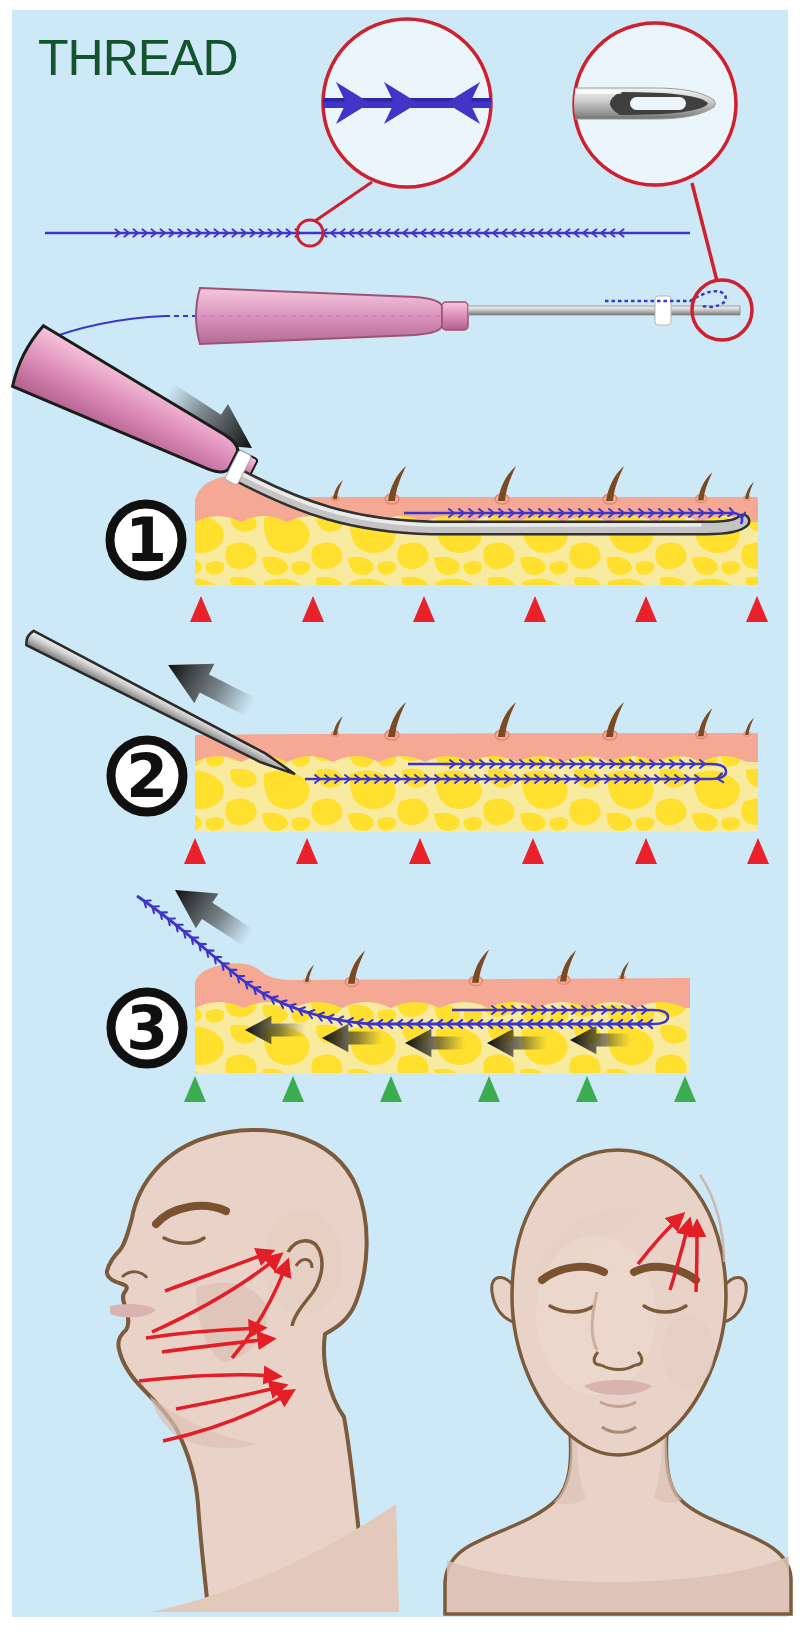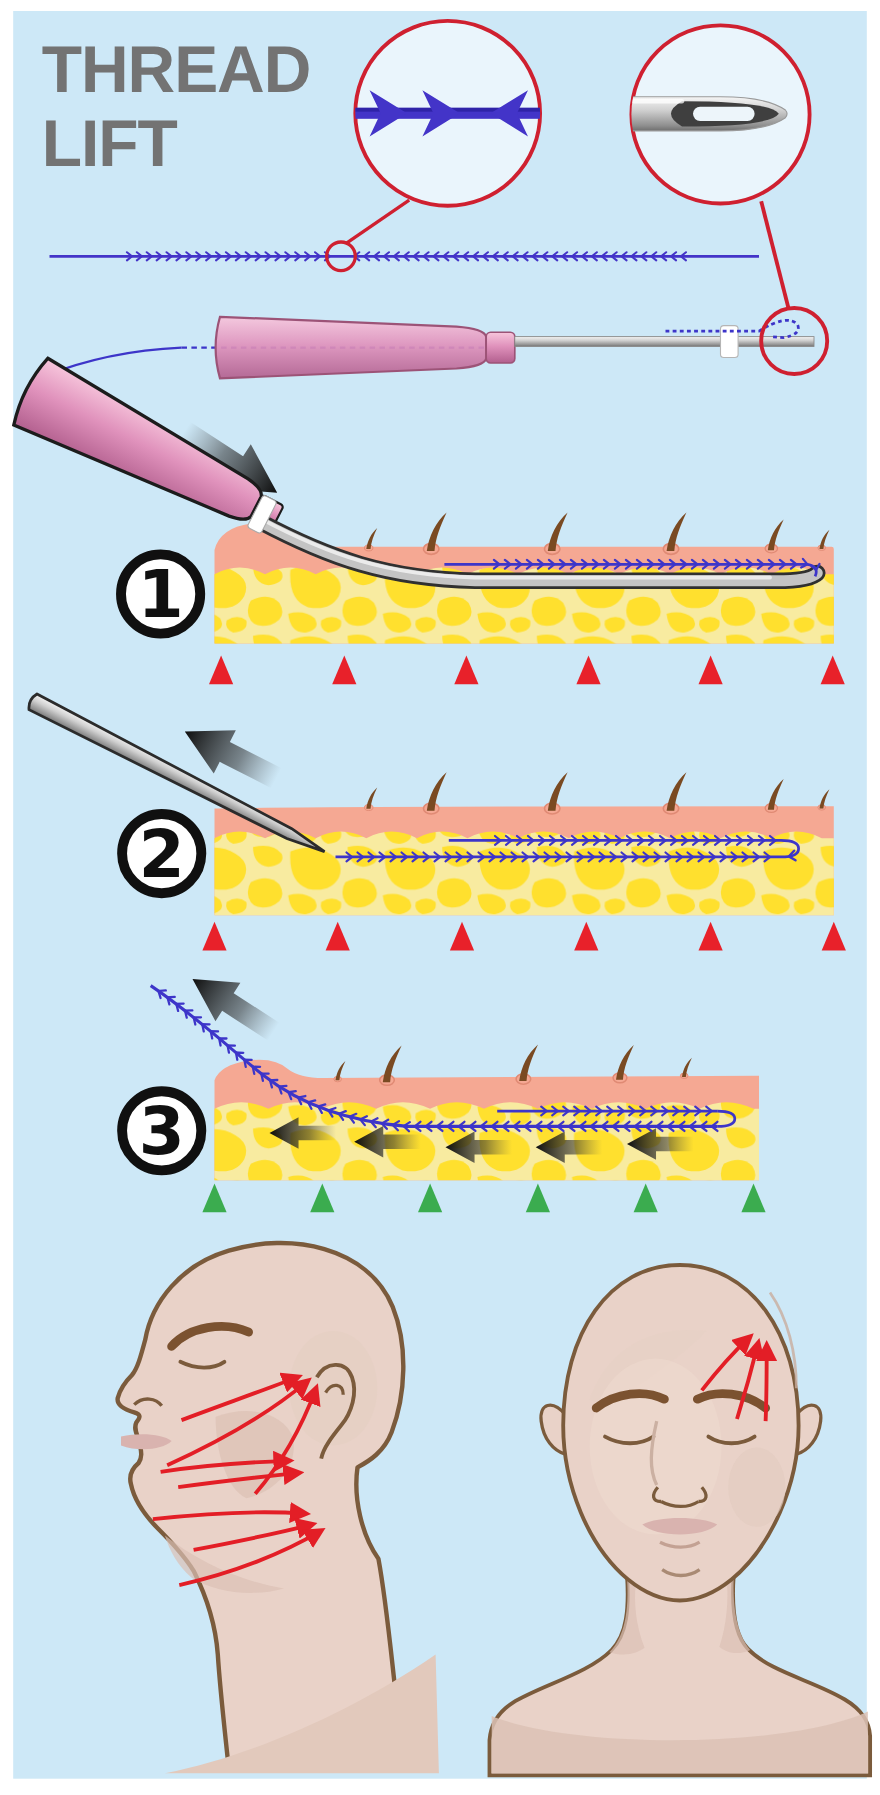--- a/index.html
+++ b/index.html
@@ -1,32 +1,31 @@
 <!DOCTYPE html>
 <html><head>
 <meta charset="utf-8">
 <style>
   html,body{margin:0;padding:0;background:#ffffff;}
   #canvas{position:relative;width:800px;height:1632px;background:#ffffff;overflow:hidden;
           font-family:"Liberation Sans",sans-serif;}
   #bg{position:absolute;left:12px;top:10px;width:776px;height:1607px;background:#cde8f7;}
   #art{position:absolute;left:0;top:0;width:800px;height:1632px;}
   #title{position:absolute;left:38px;top:30px;line-height:1.12;
-         font-size:60px;font-weight:700;letter-spacing:-1px;color:#737373;}
+         font-size:50px;font-weight:400;letter-spacing:-1px;color:#14532d;}
   #title span{display:block;}
 </style>
 </head>
 <body>
 
 <div id="canvas">
   <div id="bg"></div>
 
   <div id="title">
     <span>THREAD</span>
-    <span>LIFT</span>
   </div>
 
   <svg id="art" viewBox="0 0 800 1632">
     <defs>
       <linearGradient id="ng" x1="0" y1="0" x2="0" y2="1">
         <stop offset="0" stop-color="#f5f5f5"></stop>
           <stop offset="0.4" stop-color="#cfcfcf"></stop>
         <stop offset="0.85" stop-color="#8e8e8e"></stop>
           <stop offset="1" stop-color="#6e6e6e"></stop>
       </linearGradient>

